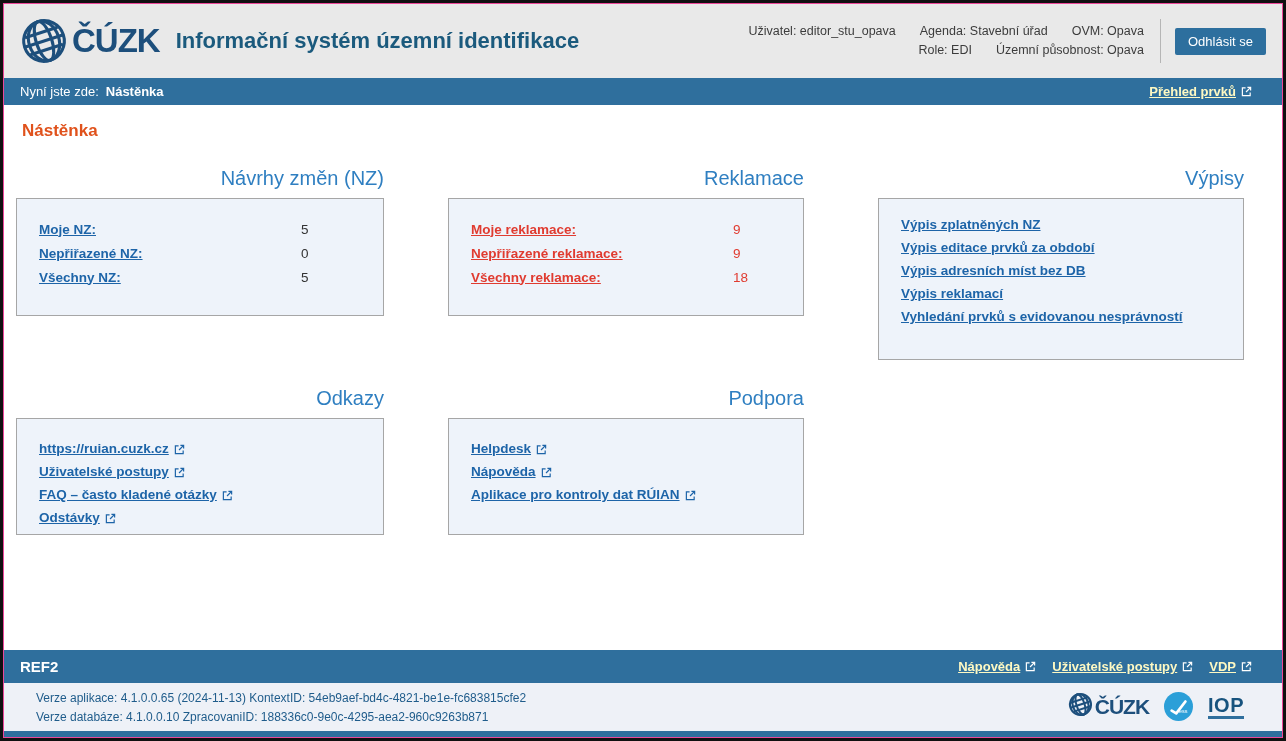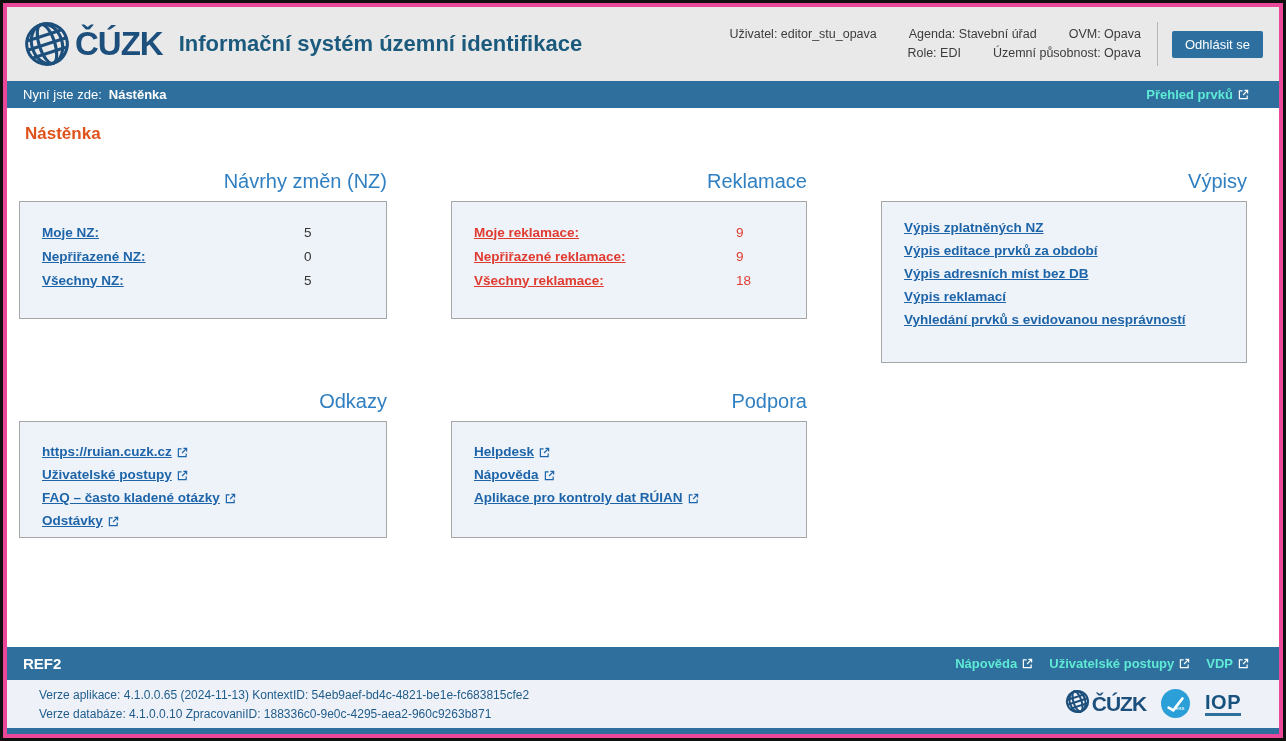--- a/index.html
+++ b/index.html
@@ -5,41 +5,41 @@
   :root{
     --bar_blue:#2f6f9d; --header_gray:#e9e9e9; --brand_blue:#1d4f7c;
     --title_blue:#1b5a7d; --heading_blue:#2f7fc1; --link_blue:#1d64a8;
     --alert_red:#e03b30; --page_title_orange:#e0521c; --panel_bg:#eef3fa;
     --panel_border:#a6a6a6; --footer_info_bg:#eef1f7; --footer_text_blue:#1f5c8b;
     --button_blue:#2d6f9e; --ness_blue:#2b9fd8;
   }
   *{box-sizing:border-box;margin:0;padding:0;}
   body{font-family:"Liberation Sans",sans-serif;background:#555;}
   .window{width:1286px;height:741px;border:3px solid #101010;background:#0d2a4d;}
-  .window-inner{width:100%;height:100%;border:4px solid #ec4899;display:flex;flex-direction:column;background:#fff;}
+  .window-inner{width:100%;height:100%;border:1px solid #ec4899;display:flex;flex-direction:column;background:#fff;}
 
   
   .header{height:74px;background:var(--header_gray);display:flex;align-items:center;padding:0 16px 0 14px;flex:none;}
   .brand{display:flex;align-items:center;}
   .brand svg{display:block;}
   .brand-text{font-size:33px;font-weight:bold;color:var(--brand_blue);letter-spacing:-1px;margin-left:2px;}
   .app-title{font-size:22px;font-weight:bold;color:var(--title_blue);margin-left:16px;white-space:nowrap;}
   .header-right{margin-left:auto;display:flex;align-items:center;}
   .user-info{display:flex;flex-direction:column;align-items:flex-end;font-size:12.5px;color:#3c3c3c;line-height:19px;}
-  .user-info .row{display:flex;gap:32px;white-space:nowrap;}
+  .user-info .row{display:flex;gap:24px;white-space:nowrap;}
   .hdr-divider{width:1px;height:44px;background:#b5b5b5;margin:0 14px 0 16px;}
   .logout-btn{background:var(--button_blue);color:#fff;border:none;font-family:inherit;font-size:13px;
     padding:6px 13px;border-radius:2px;cursor:pointer;}
 
   
   .breadcrumb{height:27px;background:var(--bar_blue);color:#fff;display:flex;align-items:center;
     padding:0 30px 0 16px;font-size:13px;flex:none;}
   .breadcrumb .current{font-weight:bold;margin-left:7px;}
   .breadcrumb-right{margin-left:auto;display:flex;align-items:center;}
-  .white-link{color:#5eead4;font-weight:bold;cursor:pointer;}
+  .white-link{color:#fef9c3;font-weight:bold;text-decoration:underline;cursor:pointer;}
 
   
   .main{flex:1;background:#fff;padding:16px 0 0 12px;overflow:hidden;}
   .page-title{font-size:17px;font-weight:bold;color:var(--page_title_orange);margin-left:6px;}
   .cols{display:flex;align-items:flex-start;margin-top:26px;}
   .cols.second{margin-top:27px;}
   .col{flex:none;}
   .w1{width:368px;margin-right:64px;}
   .w2{width:356px;margin-right:62px;}
   .w3{width:366px;margin-left:12px;}

